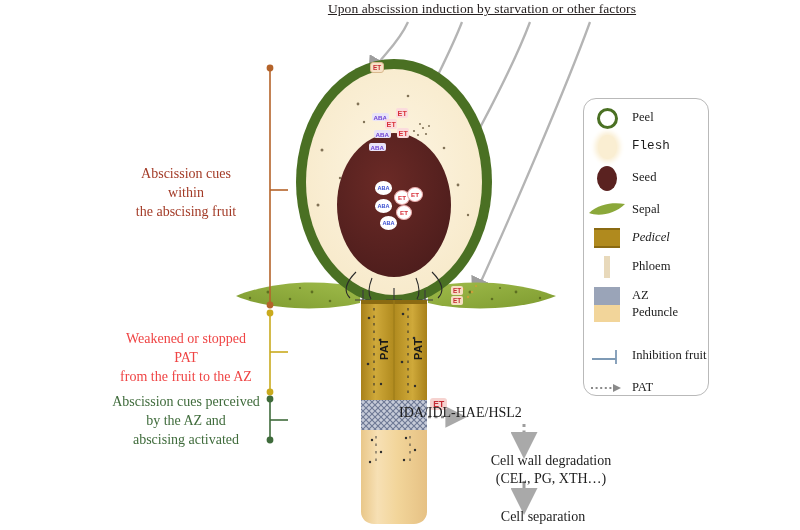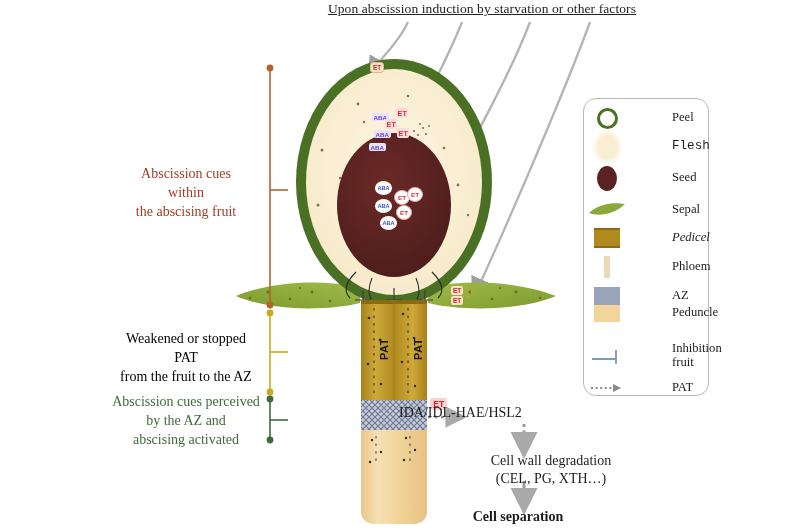--- a/index.html
+++ b/index.html
@@ -18,39 +18,39 @@
     position:absolute;left:300px;top:1px;width:364px;
     text-align:center;font-size:13.5px;color:#262020;
     line-height:1.25;letter-spacing:.1px;text-decoration:underline;
   }
 
   .cue{
     position:absolute;text-align:center;line-height:1.35;
     font-size:14px;
   }
   .cue-red{left:88px;top:165px;width:196px;color:#a33b27;}
-  .cue-yellow{left:88px;top:330px;width:196px;color:#000000;}
+  .cue-yellow{left:88px;top:330px;width:196px;color:#ef4444;}
   .cue-green{left:88px;top:393px;width:196px;color:#3f6b3b;}
 
   .path-text{
     position:absolute;text-align:center;color:#1d1d1d;font-size:14px;
     line-height:1.25;white-space:nowrap;padding-left:11px;
   }
   .pt-ida{left:388px;top:404px;width:270px;text-align:left;}
   .pt-cwd{left:440px;top:452px;width:200px;}
-  .pt-sep{left:407px;top:508px;width:200px;font-weight:bold;}
+  .pt-sep{left:432px;top:508px;width:200px;}
 
   
   .legend{
     position:absolute;left:583px;top:98px;width:124px;height:296px;
     border:1.3px solid #b9b9b9;border-radius:13px;background:#fff;
   }
   .legend-row{
     position:absolute;left:0;width:124px;height:26px;
-    display:flex;align-items:center;gap:40px;
+    display:flex;align-items:center;
   }
   .legend-swatch{
     width:46px;height:26px;display:flex;align-items:center;justify-content:center;
     flex:0 0 46px;
   }
   .legend-label{
     font-size:12.6px;color:#1b1b1b;line-height:1.08;
     padding-left:2px;
   }
 

